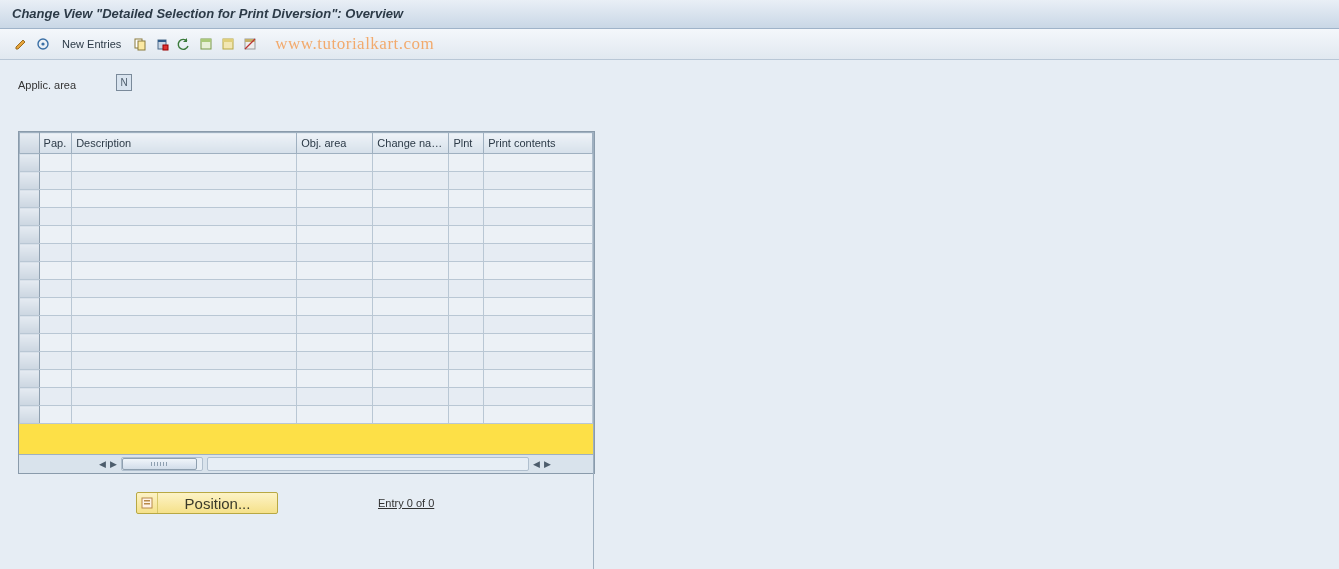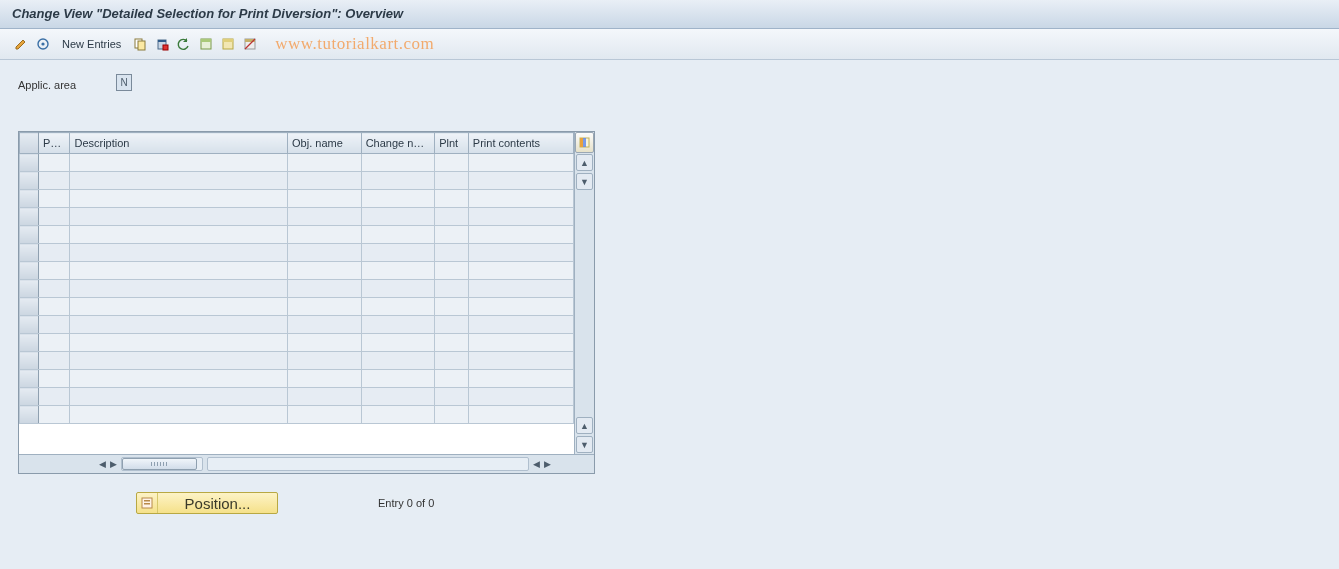--- a/index.html
+++ b/index.html
@@ -85,21 +85,22 @@
 
   
   .table-wrap {
     width: 575px;
     border: 1px solid #8a9bab;
     background: #d4dde8;
   }
   .grid-area {
     display: flex;
     height: 322px;
-    background: #ffffff;
+    background: #fde047;
+    flex-direction: column;
   }
   .grid-left {
     flex: 0 0 555px;
     overflow: hidden;
     border-right: 1px solid #9fb0c0;
   }
   .grid-right {
     flex: 0 0 19px;
     display: flex;
     flex-direction: column;
@@ -236,21 +237,21 @@
     color:#3a3a2a;
   }
   .position-btn .pbicon {
     width:20px;height:100%;
     display:flex;align-items:center;justify-content:center;
     border-right:1px solid #d6c86b;
   }
   .position-btn .pblabel {
     flex:1;text-align:center;
   }
-  .entry-info { color:#333; }
+  .entry-info { color:#333;text-decoration:underline; }
 
   svg { display:block; }
 </style>
 </head>
 <body>
 
 <div class="title-bar">Change View "Detailed Selection for Print Diversion": Overview</div>
 
 <div class="toolbar">
 
@@ -335,21 +336,21 @@
               <col class="c-obj">
               <col class="c-fld">
               <col class="c-plnt">
               <col class="c-cont">
           </colgroup>
           <thead>
             <tr>
               <th class="row-selector"></th>
               <th>Pap.</th>
               <th>Description</th>
-              <th>Obj. name</th>
+              <th>Obj. area</th>
               <th>Change name</th>
               <th>Plnt</th>
               <th>Print contents</th>
             </tr>
           </thead>
           <tbody id="tbody">
               <tr>
                 <td class="row-selector"></td>
                 <td></td>
                 <td></td>

